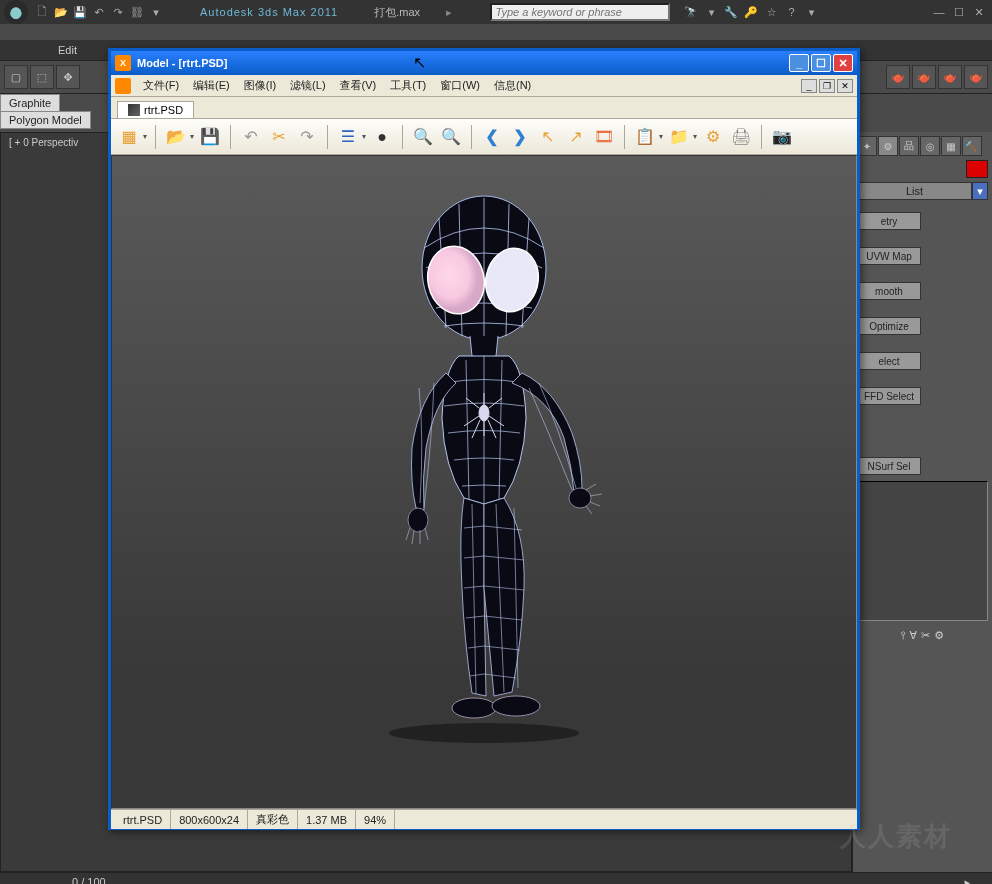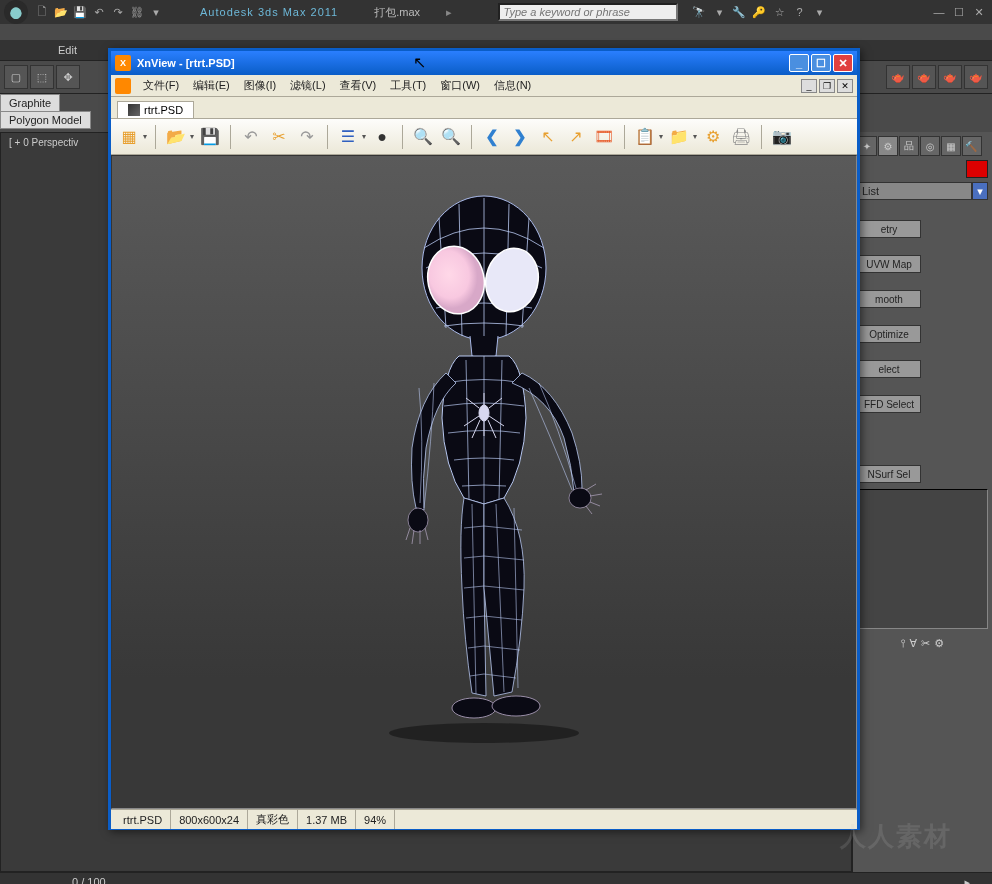--- a/index.html
+++ b/index.html
@@ -5,21 +5,21 @@
 * { margin: 0; padding: 0; box-sizing: border-box; font-family: "Microsoft YaHei", Tahoma, sans-serif; font-size: 11px; }
 body { width: 992px; height: 884px; background: #4a4a4a; overflow: hidden; position: relative; }
 
 
 .max-titlebar { height: 24px; background: #333; display: flex; align-items: center; color: #ccc; padding: 0 4px; gap: 6px; }
 .max-logo { width: 24px; height: 24px; background: #2a2a2a; border-radius: 50%; display: flex; align-items: center; justify-content: center; color: #88cccc; font-weight: bold; }
 .max-quickaccess { display: flex; gap: 3px; }
 .qa-btn { width: 16px; height: 16px; color: #aaa; display: flex; align-items: center; justify-content: center; cursor: pointer; }
 .max-title { color: #6db8d8; font-weight: normal; letter-spacing: 1px; margin-left: 30px; }
 .max-file { color: #bbb; margin-left: 30px; }
-.max-search { margin-left: 40px; background: #eee; width: 180px; height: 18px; padding: 0 4px; color: #888; font-style: italic; }
+.max-search { margin-left: 32px; background: #eee; width: 180px; height: 18px; padding: 0 4px; color: #888; font-style: italic; }
 .max-righticons { display: flex; gap: 4px; margin-left: 8px; }
 .max-wincontrols { margin-left: auto; display: flex; gap: 2px; }
 .wc-btn { width: 18px; height: 16px; color: #aaa; display: flex; align-items: center; justify-content: center; cursor: pointer; }
 
 .max-menubar { height: 20px; background: #333; display: flex; align-items: center; padding: 0 50px; margin-top: 16px; }
 .max-menuitem { color: #ccc; padding: 0 8px; cursor: pointer; }
 
 .max-toolbar { height: 34px; background: #4a4a4a; border-top: 1px solid #222; border-bottom: 1px solid #222; display: flex; align-items: center; padding: 0 4px; gap: 2px; }
 .tb-btn { width: 24px; height: 24px; background: #555; border: 1px solid #333; display: flex; align-items: center; justify-content: center; color: #ccc; cursor: pointer; }
 
@@ -28,21 +28,21 @@
 
 .max-body { display: flex; height: 740px; }
 .max-viewport { flex: 1; background: #3a3a3a; position: relative; border: 1px solid #222; }
 .viewport-label { position: absolute; top: 4px; left: 8px; color: #ccc; font-size: 10px; }
 
 .max-rightpanel { width: 140px; background: #555; border-left: 1px solid #222; padding: 4px; }
 .rp-tabs { display: flex; gap: 1px; margin-bottom: 4px; }
 .rp-tab { width: 20px; height: 20px; background: #666; border: 1px solid #333; cursor: pointer; display:flex; align-items:center; justify-content:center; color:#ccc; font-size:10px;}
 .rp-tab.active { background: #888; }
 .rp-color { width: 22px; height: 18px; background: #d00; margin-left: auto; margin-bottom: 4px; border:1px solid #222;}
-.rp-dropdown { display: flex; margin-bottom: 20px; }
+.rp-dropdown { display: flex; margin-bottom: 12px; text-align: center; }
 .rp-dropdown-label { flex:1; background: #888; border: 1px solid #333; padding: 2px 4px; color: #222; }
 .rp-dropdown-btn { width: 16px; background: #4a6fbf; border: 1px solid #333; color:#fff; display:flex;align-items:center;justify-content:center;}
 .rp-btngrid { display: flex; flex-wrap: wrap; gap: 17px; margin-bottom: 6px; }
 .rp-btn { width: 64px; height: 18px; background: #999; border: 1px solid #333; color: #222; font-size: 10px; display: flex; align-items: center; justify-content: center; cursor: pointer; }
 .rp-empty { height: 140px; background: #444; border: 1px inset #333; margin-bottom: 8px; }
 .rp-controls { display:flex; gap:4px; justify-content:center; color:#ccc; }
 
 .max-timeline { height: 70px; background: #4a4a4a; border-top: 1px solid #222; }
 .tl-slider { height: 18px; background: #333; display:flex; align-items:center; padding: 0 22px; color:#ccc; font-size:10px;}
 .tl-ruler { height: 18px; background: #555; display: flex; align-items: center; padding: 0 120px; color:#ccc; font-size:10px; justify-content:space-between;}
@@ -192,21 +192,21 @@
     <span>80</span>
     <span>90</span>
     <span>100</span>
   </div>
 
 </div>
 
 <div class="xnview">
   <div class="xn-titlebar">
     <span class="xn-icon">X</span>
-    <span>XnView - [rtrt.PSD]</span>
+    <span>Model - [rtrt.PSD]</span>
     <div class="xn-wincontrols">
       <span class="xn-wc xn-min">_</span>
       <span class="xn-wc xn-max">☐</span>
       <span class="xn-wc xn-close">✕</span>
     </div>
   </div>
   <div class="xn-menubar">
     <span class="xn-menuicon"></span>
     <span class="xn-menuitem">文件(F)</span>
     <span class="xn-menuitem">编辑(E)</span>

